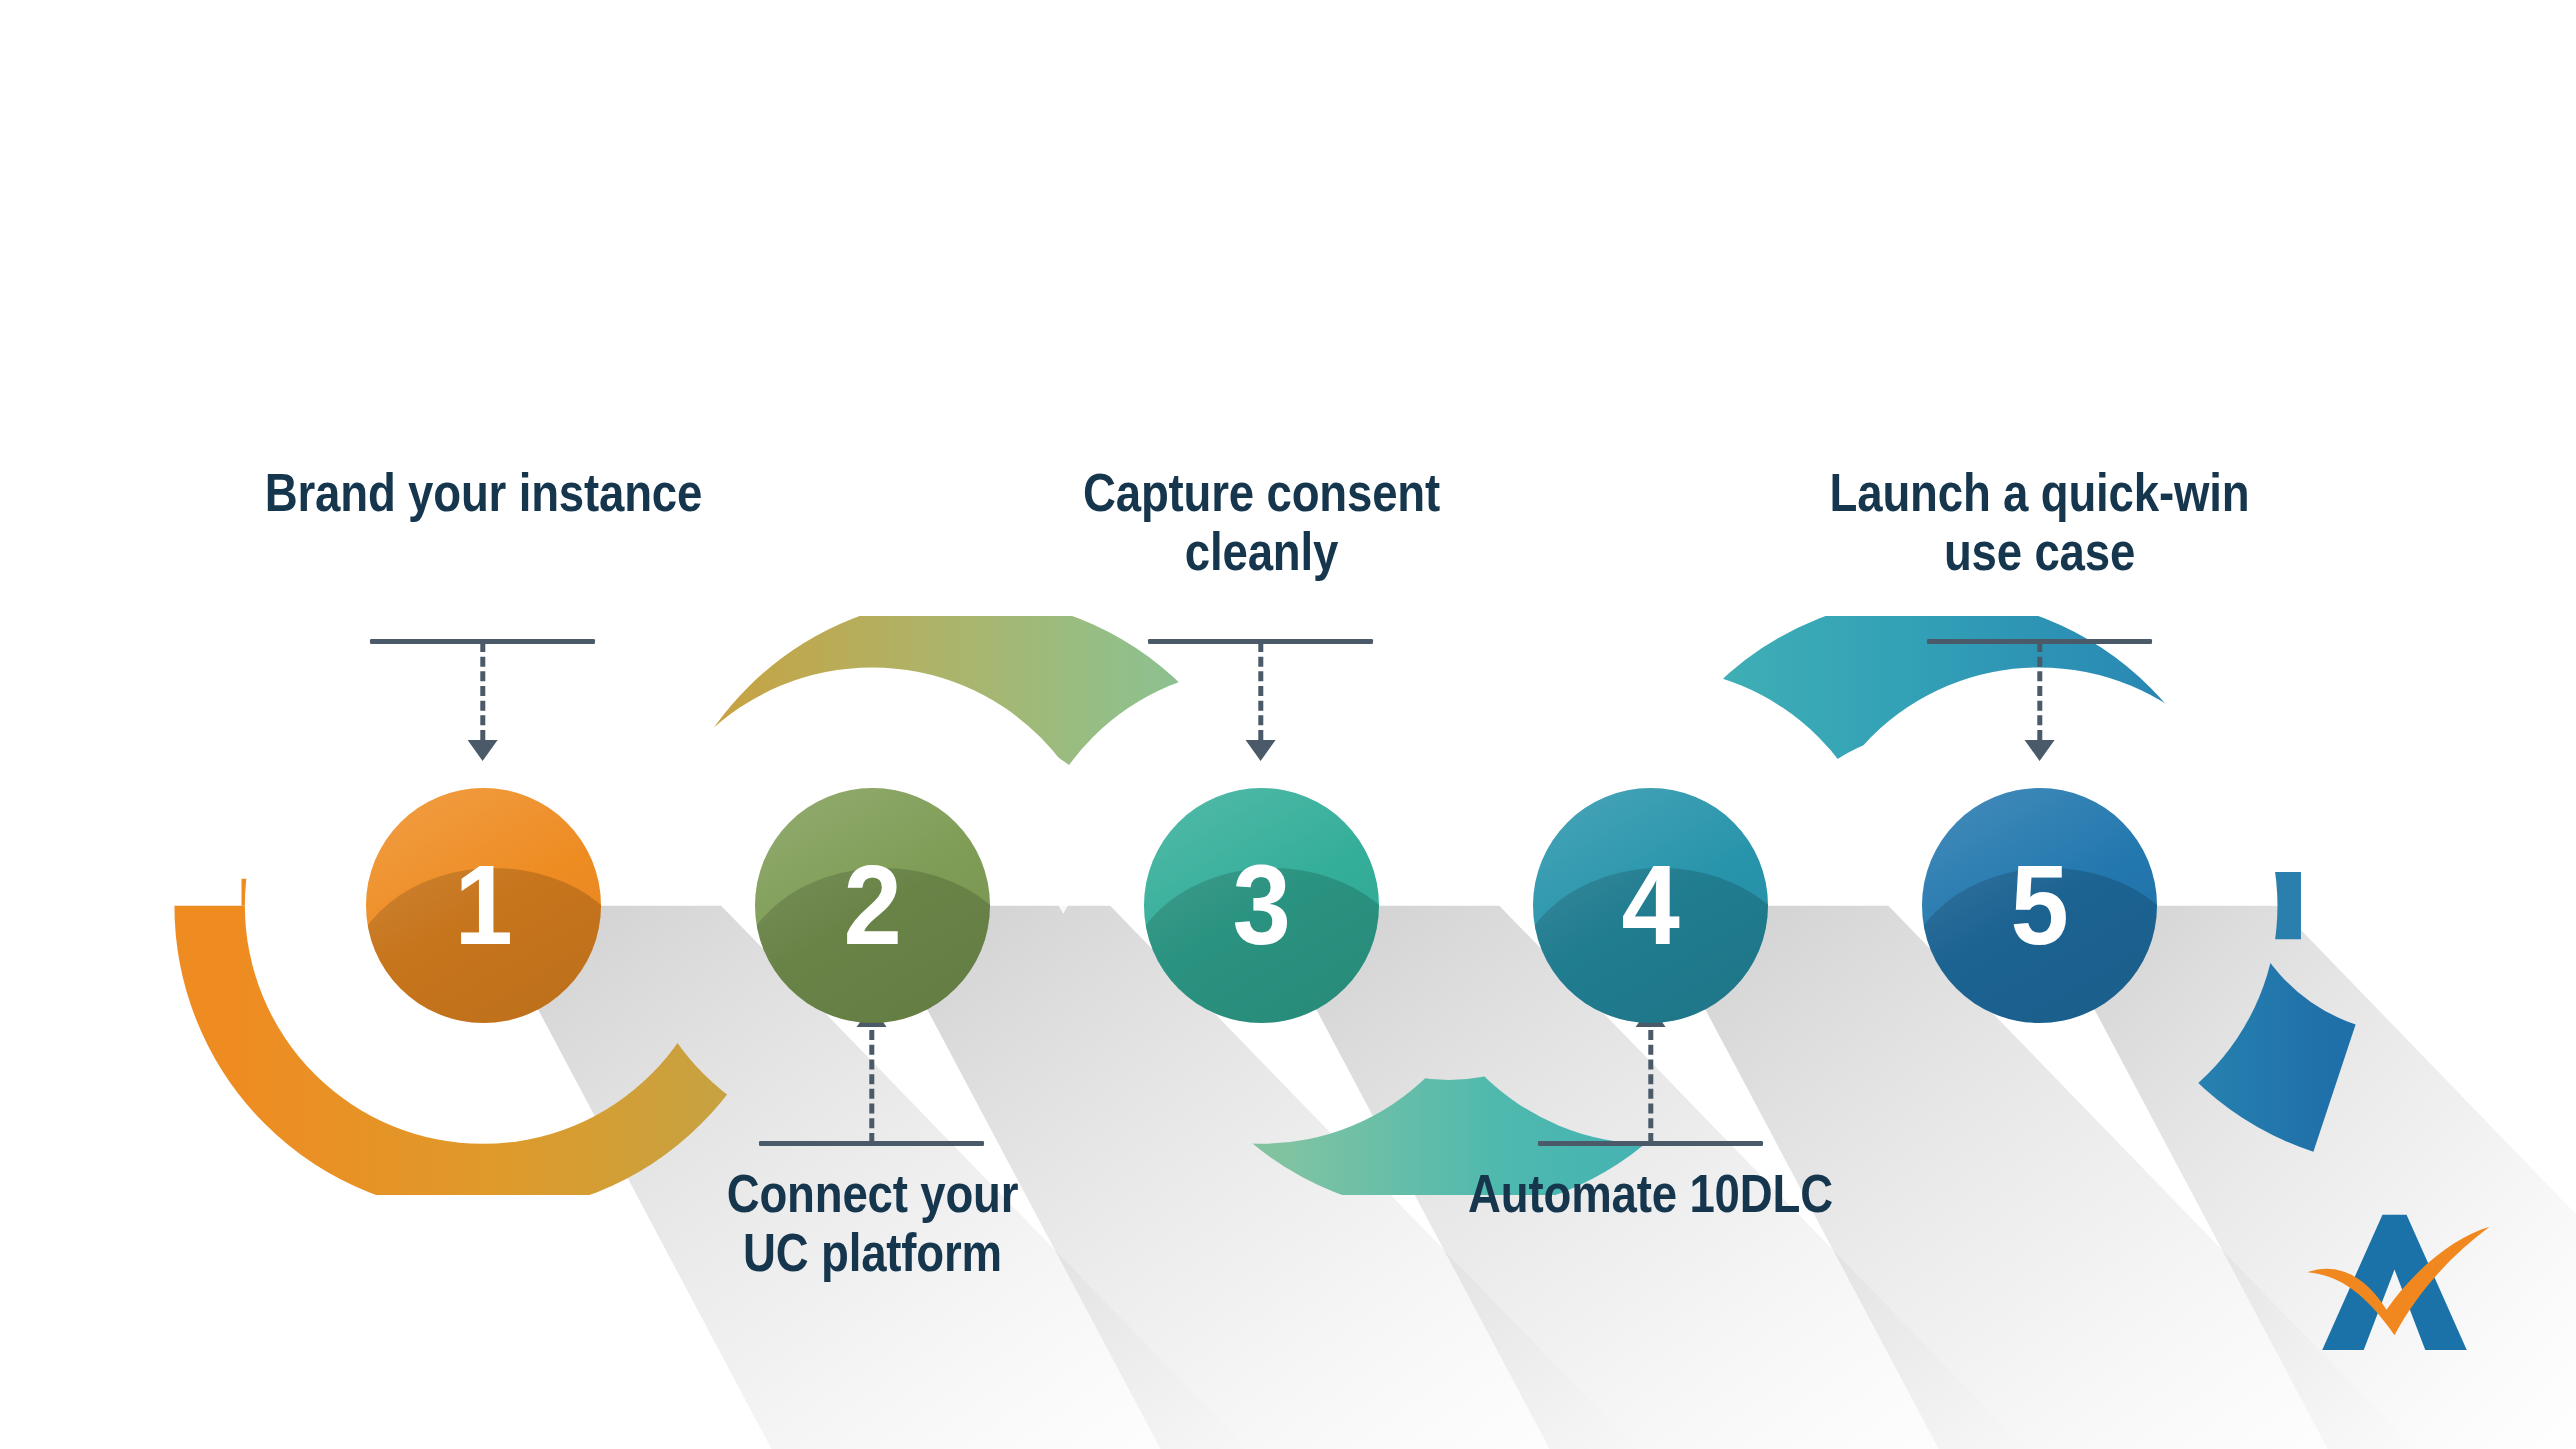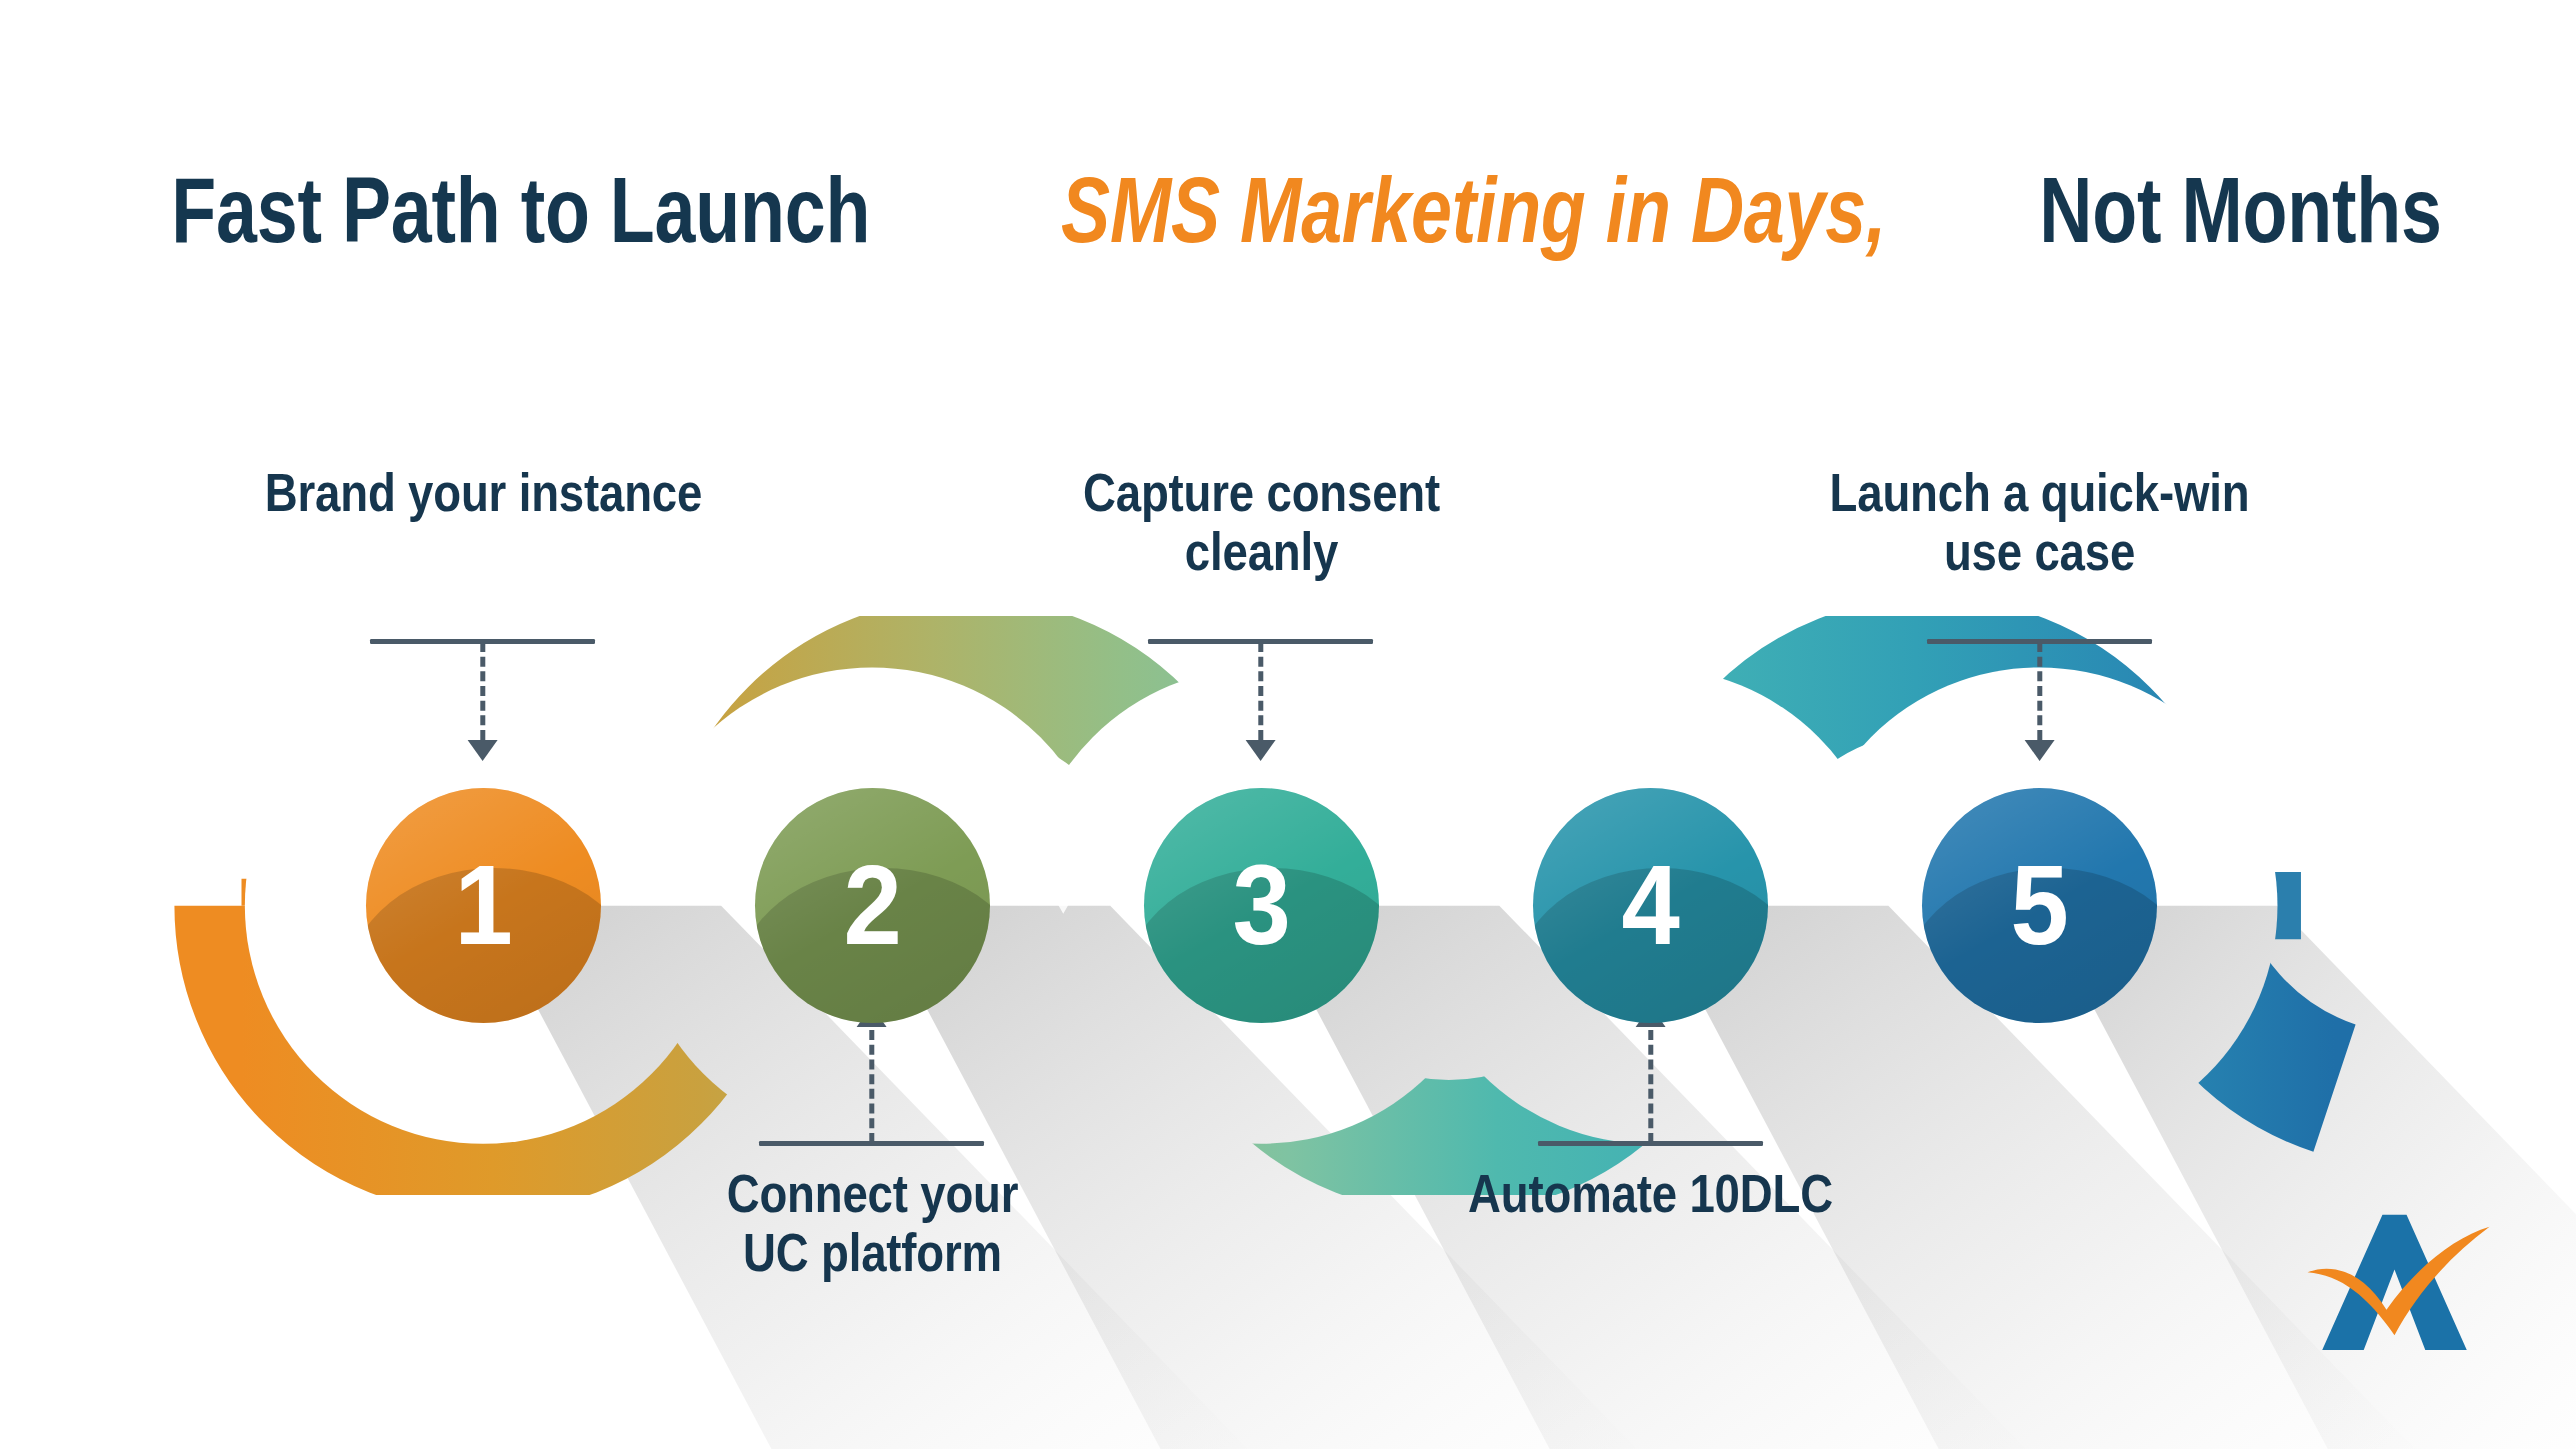--- a/index.html
+++ b/index.html
@@ -124,23 +124,20 @@
   }
 
   
   #logo { position: absolute; }
 </style>
 </head>
 <body>
 
 <div id="stage">
 
-  <div id="title-block">
-    <span class="ttl ttl-dark">Fast Path to Launch </span><span class="ttl ttl-accent">SMS Marketing in Days,</span><span class="ttl ttl-dark"> Not Months</span>
-  </div>
 
   <svg width="2576" height="1449" viewBox="0 0 3840 2160" style="position:absolute;left:0;top:0;">
     <defs>
       <linearGradient id="waveGrad" x1="0" y1="0" x2="1" y2="0">
         <stop offset="0%" stop-color="#EE8C22"></stop>
         <stop offset="12%" stop-color="#DF9A2A"></stop>
         <stop offset="22%" stop-color="#C9A13F"></stop>
         <stop offset="33%" stop-color="#AEB368"></stop>
         <stop offset="42%" stop-color="#93BF88"></stop>
         <stop offset="50%" stop-color="#7FC3A2"></stop>

